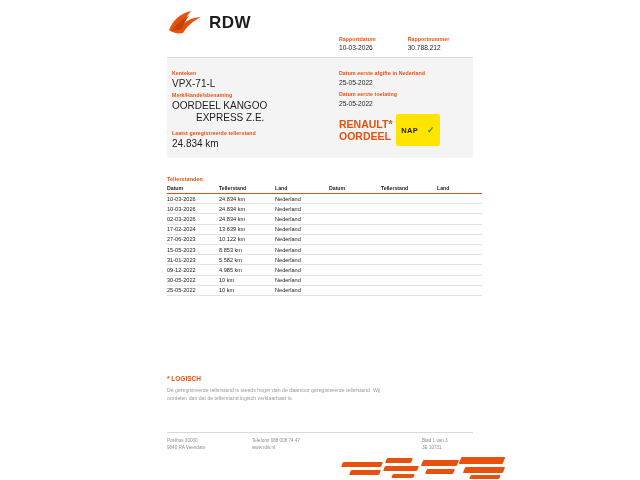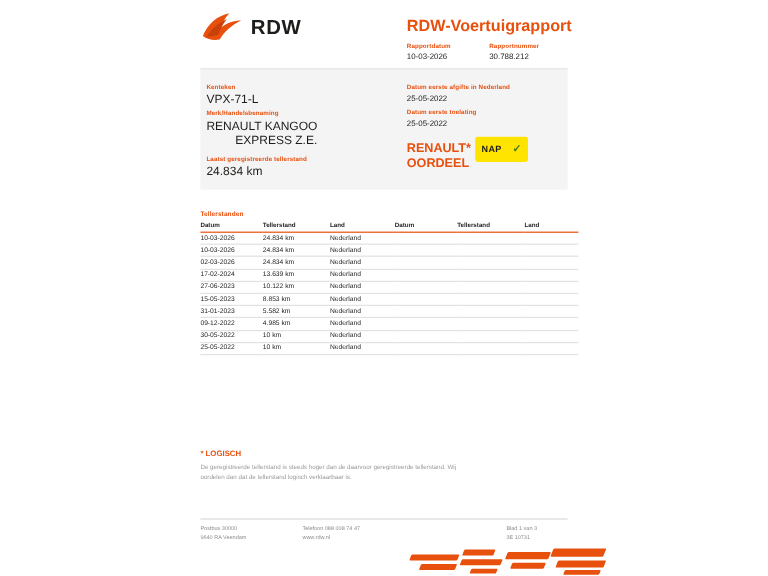--- a/index.html
+++ b/index.html
@@ -119,21 +119,21 @@
     font-size: 10.5px;
     font-weight: bold;
     color: #e8500e;
     line-height: 12px;
   }
   .nap-badge {
     position: absolute;
     left: 229px;
     top: 56px;
     width: 44px;
-    height: 21px;
+    height: 32px;
     background: #ffe400;
     border-radius: 2px;
     display: flex;
     align-items: center;
     justify-content: center;
     gap: 9px;
   }
   .nap-text {
     font-size: 7.5px;
     font-weight: bold;
@@ -248,21 +248,20 @@
   <div class="header">
     <div class="logo-wrap">
       <span class="logo-mark">
         <svg width="36" height="26" viewBox="0 0 36 26" xmlns="http://www.w3.org/2000/svg">
           <path d="M2 20 C6 10 14 3 24 1 C20 6 18 9 17 13 C22 9 28 7 34 7 C26 11 20 16 16 23 C11 24 6 23 2 20 Z" fill="#e8500e"></path>
           <path d="M5 21 C9 14 15 9 22 6 C18 11 16 15 15 19 Z" fill="#c8410a"></path>
         </svg>
       </span>
       <span class="logo-text">RDW</span>
     </div>
-    <div class="report-title">RDW-Voertuigrapport</div>
     <div class="meta">
       <div>
         <div class="meta-label">Rapportdatum</div>
         <div class="meta-value">10-03-2026</div>
       </div>
       <div>
         <div class="meta-label">Rapportnummer</div>
         <div class="meta-value">30.788.212</div>
       </div>
     </div>
@@ -271,21 +270,21 @@
 
   <div class="infoband">
 
     <div class="fld" style="left:5px; top:12px;">
       <div class="fld-label">Kenteken</div>
       <div class="fld-value">VPX-71-L</div>
     </div>
 
     <div class="fld" style="left:5px; top:34px;">
       <div class="fld-label">Merk/Handelsbenaming</div>
-      <div class="fld-value">RENAULT KANGOO</div>
+      <div class="fld-value">OORDEEL KANGOO</div>
       <div class="fld-value" style="margin-top:0;padding-left:24px;">EXPRESS Z.E.</div>
     </div>
 
     <div class="fld" style="left:5px; top:72px;">
       <div class="fld-label">Laatst geregistreerde tellerstand</div>
       <div class="fld-value">24.834 km</div>
     </div>
 
     <div class="fld" style="left:172px; top:12px;">
       <div class="fld-label">Datum eerste afgifte in Nederland</div>

